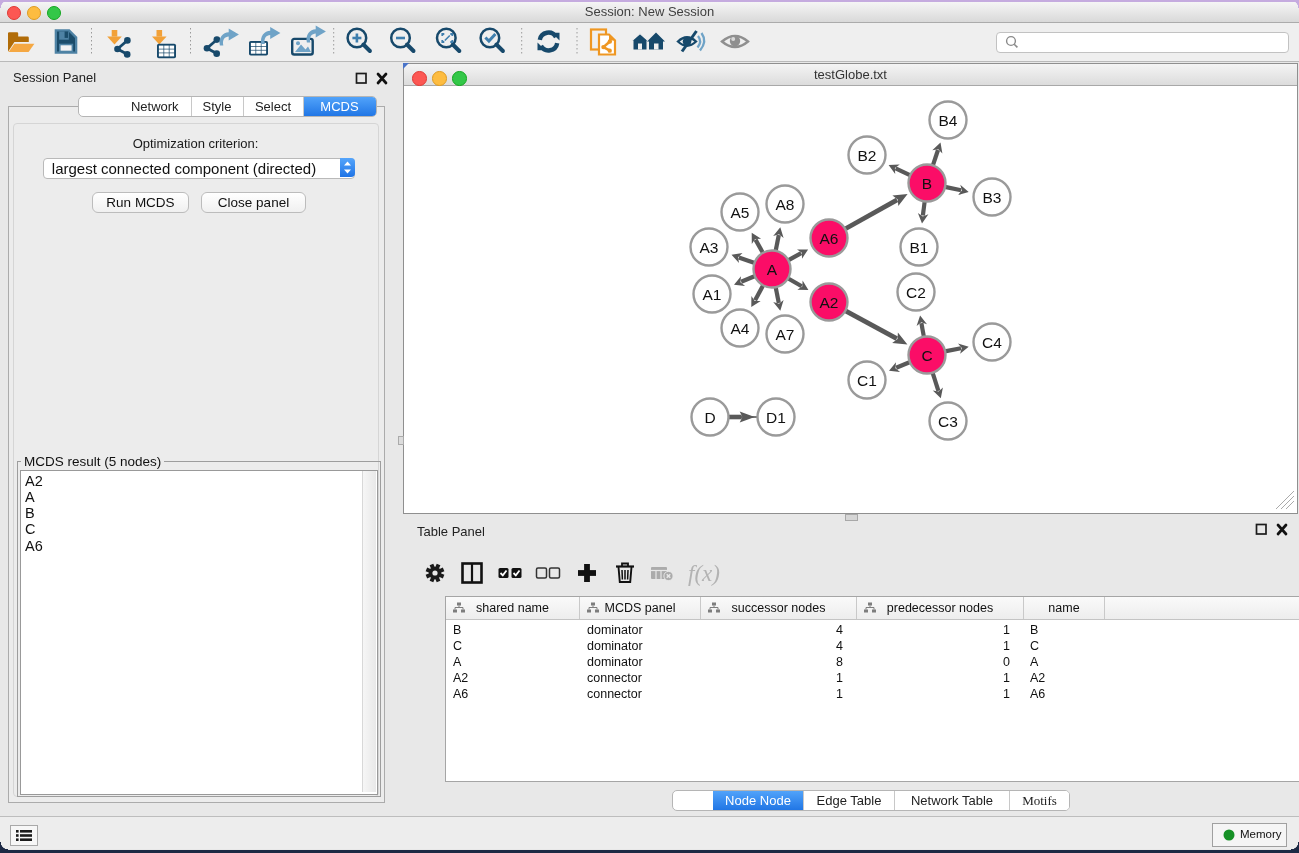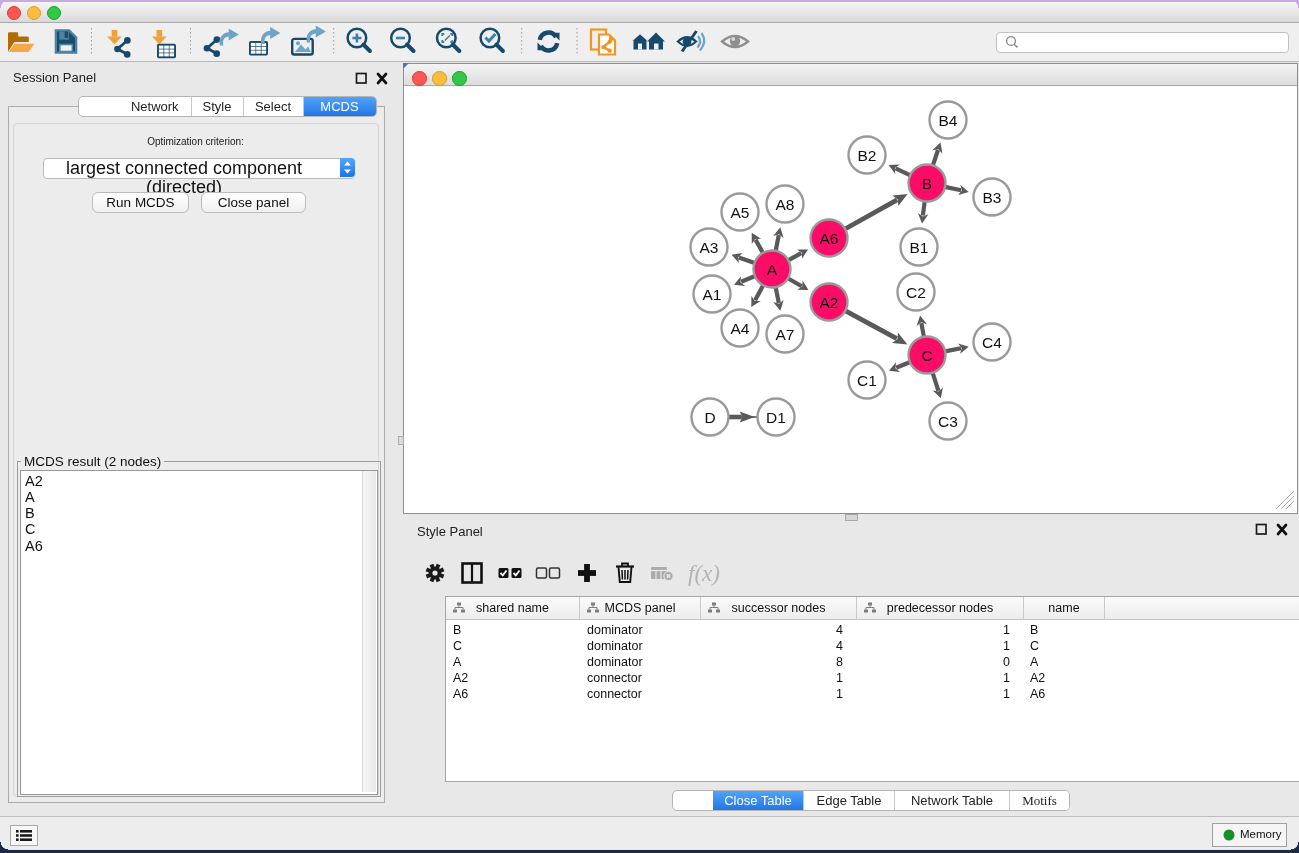--- a/index.html
+++ b/index.html
@@ -35,23 +35,23 @@
 #cp-inner{position:absolute;left:13px;top:123px;width:364px;height:672px;
  border:1px solid #d5d5d5;border-radius:4px;background:#ececec;}
 .seg{position:absolute;display:flex;height:19px;border:1px solid #b5b5b5;
  border-radius:5px;overflow:hidden;background:#fff;padding-left:40px;}
 .seg div{font-size:13px;color:#222;text-align:center;line-height:19px;
  border-right:1px solid #c8c8c8;background:#fff;}
 .seg div:last-child{border-right:none;}
 .seg div.sel{background:linear-gradient(#51a3fa,#2176e5);color:#fff;}
 #cp-tabs{left:78px;top:96px;}
 #opt-label{position:absolute;left:9px;top:136px;width:373px;text-align:center;
- font-size:10px;color:#1a1a1a;}
+ font-size:13px;color:#1a1a1a;}
 #dropdown{position:absolute;left:43px;top:158px;width:280px;padding-right:30px;height:19px;background:#fff;
- border:1px solid #b9b9b9;border-radius:4px;font-size:18px;color:#111;
+ border:1px solid #b9b9b9;border-radius:4px;font-size:15px;color:#111;
  text-align:center;line-height:19px;}
 #dd-btn{position:absolute;right:-1px;top:-1px;width:15px;height:19px;
  background:linear-gradient(#55a5fb,#1f74e6);border-radius:0 4px 4px 0;}
 .btn{position:absolute;height:19px;background:linear-gradient(#ffffff,#f0f0f0);
  border:1px solid #bcbcbc;border-radius:6px;font-size:13.5px;color:#111;
  text-align:center;line-height:19px;}
 #btn-run{left:92px;top:192px;width:95px;}
 #btn-close{left:201px;top:192px;width:103px;}
 #mcds-group{position:absolute;left:17px;top:461px;width:362px;height:334px;
  border:1px solid #9d9d9d;}
@@ -94,20 +94,21 @@
 <div id="wall-top"></div>
 <div class="corner" id="c-tl"></div>
 <div class="corner" id="c-tr"></div>
 <div class="corner" id="c-bl"></div>
 <div class="corner" id="c-br"></div>
 <div id="win">
   <div id="titlebar">
     <div class="tl t1"></div>
       <div class="tl t2"></div>
       <div class="tl t3"></div>
+    <div id="title-text">Session: New Session</div>
   </div>
   <div id="toolbar">
       <svg width="1299" height="38" style="position:absolute;left:0;top:0;">
         <line x1="91.5" y1="5" x2="91.5" y2="33" stroke="#9a9a9a" stroke-width="1" stroke-dasharray="1.5,2.5"></line>
         <line x1="190.5" y1="5" x2="190.5" y2="33" stroke="#9a9a9a" stroke-width="1" stroke-dasharray="1.5,2.5"></line>
         <line x1="333.7" y1="5" x2="333.7" y2="33" stroke="#9a9a9a" stroke-width="1" stroke-dasharray="1.5,2.5"></line>
         <line x1="521.7" y1="5" x2="521.7" y2="33" stroke="#9a9a9a" stroke-width="1" stroke-dasharray="1.5,2.5"></line>
         <line x1="577" y1="5" x2="577" y2="33" stroke="#9a9a9a" stroke-width="1" stroke-dasharray="1.5,2.5"></line>
         <g transform="translate(20,18.5)">
           <path d="M-12,10.3 L-12,-8 Q-12,-9.2 -10.8,-9.2 L-3,-9.2 Q-1.8,-9.2 -1.8,-8 L-1.8,-4.9 L7.6,-4.9 Q8.8,-4.9 8.8,-3.7 L8.8,0.4 L-5.6,0.4 Z" fill="#b16c08"></path>
@@ -274,35 +275,36 @@
     <div id="dd-btn">
         <svg width="15" height="19" style="position:absolute;left:0;top:0;">
           <path d="M4,7.5 L7.5,3.5 L11,7.5 Z" fill="#fff"></path>
           <path d="M4,11.5 L7.5,15.5 L11,11.5 Z" fill="#fff"></path>
         </svg>
       </div>
   </div>
   <div class="btn" id="btn-run">Run MCDS</div>
   <div class="btn" id="btn-close">Close panel</div>
   <div id="mcds-group"></div>
-  <div id="mcds-label">MCDS result (2 nodes)</div>
+  <div id="mcds-label">MCDS result (5 nodes)</div>
   <div id="mcds-list">
     <div>A2</div>
       <div>A</div>
       <div>B</div>
       <div>C</div>
       <div>A6</div>
     </div>
   <div id="mcds-scroll"></div>
 
   <div id="netwin">
     <div id="net-titlebar">
       <div class="tl t1" style="top:7px;left:8px;"></div>
       <div class="tl t2" style="top:7px;left:28px;"></div>
       <div class="tl t3" style="top:7px;left:48px;"></div>
+      <div id="net-title">testGlobe.txt</div>
     </div>
     <div id="graph">
         <svg width="892" height="426" style="position:absolute;left:0;top:21px;">
           <line x1="359.0" y1="168.0" x2="351.5" y2="154.6" stroke="#595959" stroke-width="4.2"></line>
           <polygon points="347.7,147.8 357.1,153.7 351.1,153.9 347.8,158.9" fill="#595959"></polygon>
           <line x1="371.6" y1="166.1" x2="374.8" y2="150.0" stroke="#595959" stroke-width="4.2"></line>
           <polygon points="376.3,142.3 379.6,153.0 375.0,149.2 369.2,150.9" fill="#595959"></polygon>
           <line x1="350.7" y1="178.0" x2="334.8" y2="172.4" stroke="#595959" stroke-width="4.2"></line>
           <polygon points="327.5,169.8 338.5,168.1 334.1,172.2 335.0,178.1" fill="#595959"></polygon>
           <line x1="351.1" y1="191.0" x2="337.2" y2="196.8" stroke="#595959" stroke-width="4.2"></line>
@@ -384,21 +386,21 @@
           <line x1="877" y1="424" x2="890" y2="411" stroke="#aaa" stroke-width="1"></line>
           <line x1="882" y1="424" x2="890" y2="416" stroke="#aaa" stroke-width="1"></line>
         </svg>
 </div>
   </div>
   <div class="abs" style="left:398px;top:436px;width:4px;height:7px;background:#dcdcdc;border:1px solid #aaaaaa;"></div>
     <div class="abs" style="left:845px;top:514px;width:11px;height:5px;background:#d6d6d6;border:1px solid #a8a8a8;"></div>
     <svg class="abs" style="left:403px;top:63px;" width="6" height="6">
       <path d="M0,0 L6,0 L0,6 Z" fill="#4a74c9"></path>
     </svg>
-  <div id="tp-title">Style Panel</div>
+  <div id="tp-title">Table Panel</div>
     <svg class="abs" style="left:1255px;top:523px;" width="34" height="13">
       <rect x="1.5" y="1.5" width="9.5" height="9.5" fill="none" stroke="#1c1c1c" stroke-width="1.7"></rect>
       <path d="M23,2 L31,11 M31,2 L23,11" stroke="#111" stroke-width="2.7" stroke-linecap="round"></path>
     </svg>
   <div id="tp-toolbar">
       <svg width="874" height="40" style="position:absolute;left:0;top:0;">
         <g transform="translate(18,21)">
           <circle cx="0" cy="0" r="6.2" fill="#1a1a1a"></circle>
           <circle cx="0" cy="0" r="2.6" fill="#e8e8e8"></circle>
           <rect x="-2" y="-2" width="4" height="4" fill="#1a1a1a" transform="translate(6.74,2.79) rotate(22.5)"></rect>
@@ -521,21 +523,21 @@
         <div class="trow" style="top:89px;">
           <span style="left:7px;">A6</span>
           <span style="left:141px;">connector</span>
           <span style="left:255px;width:142px;text-align:right;">1</span>
           <span style="left:411px;width:153px;text-align:right;">1</span>
           <span style="left:584px;">A6</span>
         </div>
       </div>
   </div>
   <div class="seg" id="tp-tabs">
-    <div class="sel" style="width:90px;">Close Table</div>
+    <div class="sel" style="width:90px;">Node Node</div>
     <div style="width:90px;">Edge Table</div>
     <div style="width:114px;">Network Table</div>
     <div style="width:59px;font-family:Liberation Serif, serif;">Motifs</div>
   </div>
 
   <div id="statusbar">
     <div id="st-btn">
         <svg width="24" height="17" style="position:absolute;left:1px;top:1px;">
           <g fill="#1a1a1a">
             <rect x="4" y="3" width="2.6" height="2.6"></rect>

